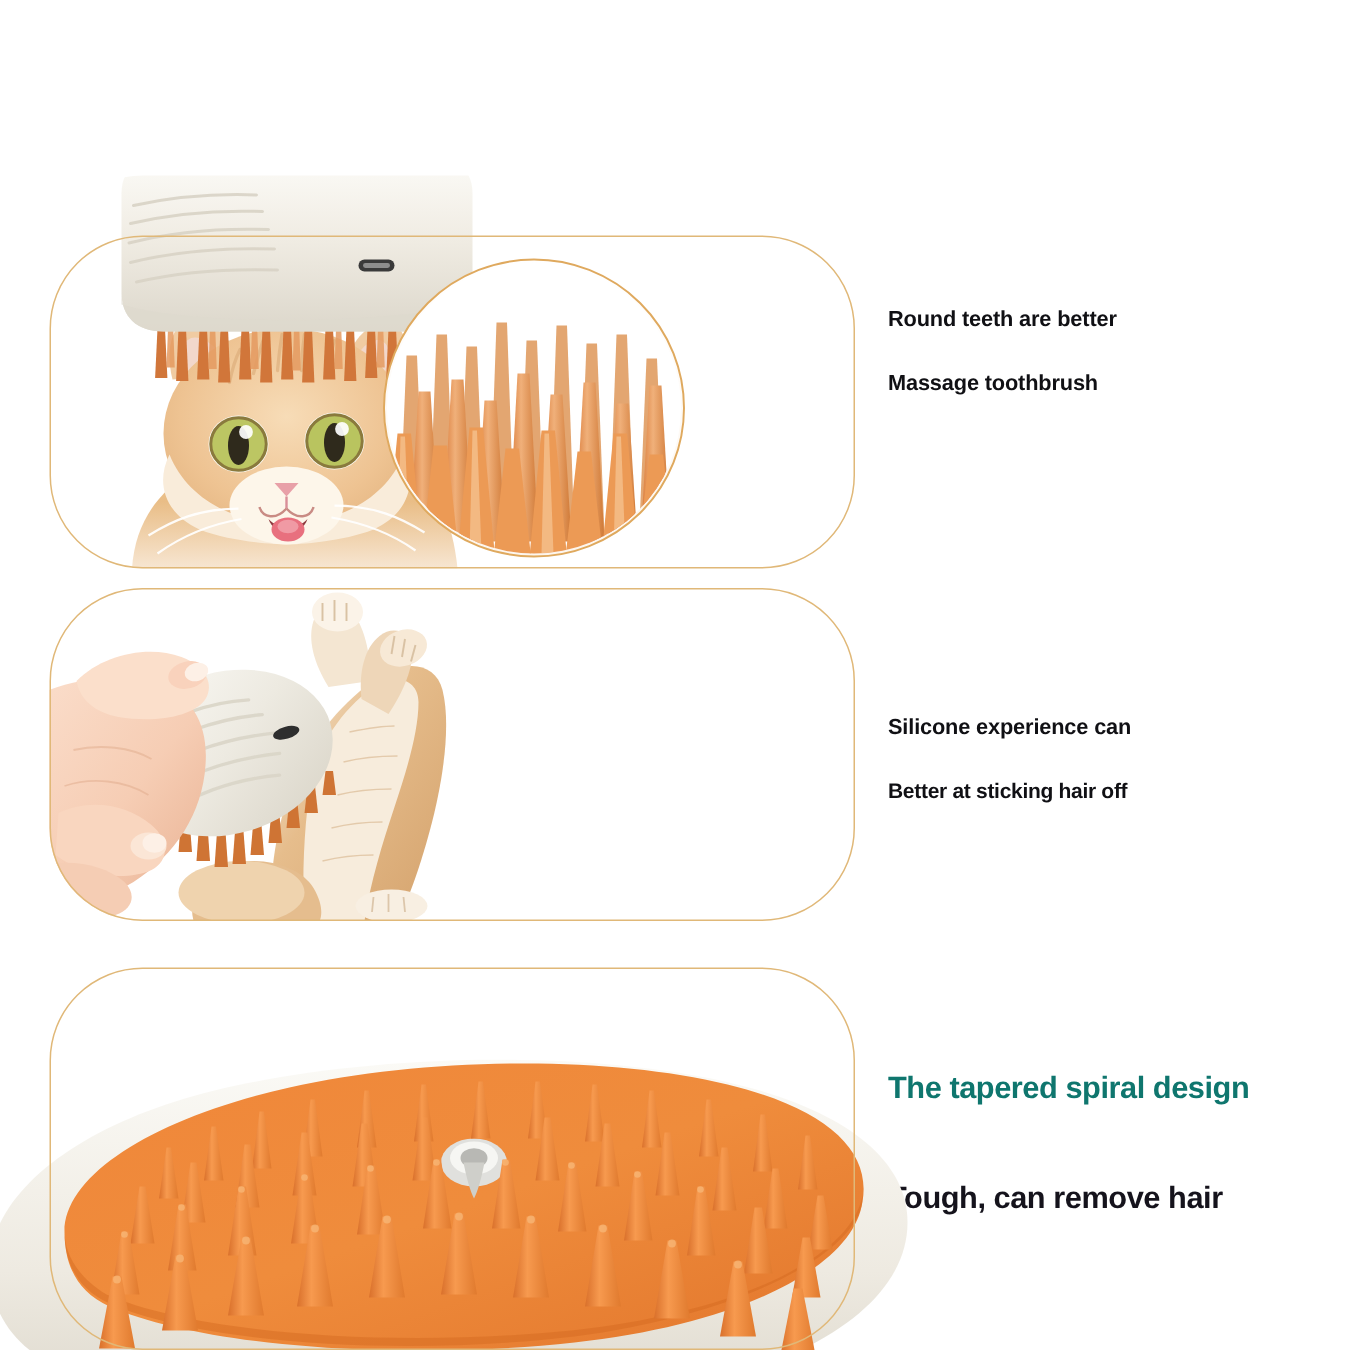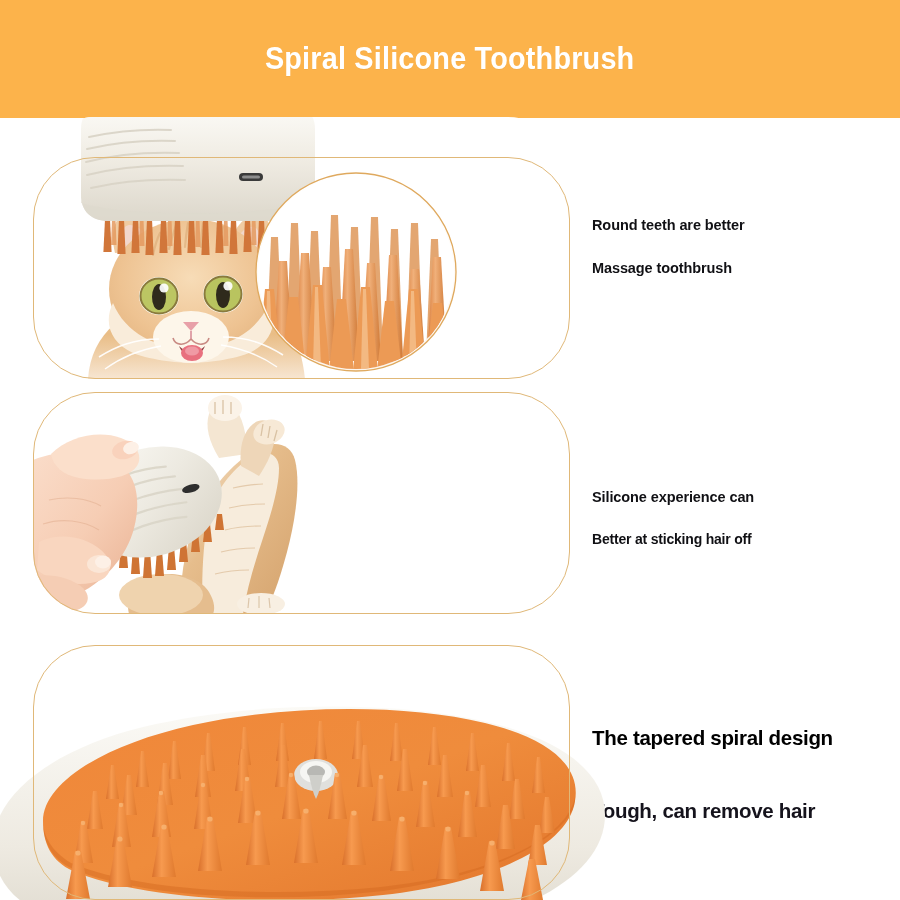--- a/index.html
+++ b/index.html
@@ -40,34 +40,31 @@
     pointer-events:none;
   }
   .photo{
     position:absolute;left:0;top:0;width:100%;height:100%;
     overflow:visible;
     z-index:2;
   }
   .photo svg{position:absolute;left:0;top:0;overflow:visible;}
 
   
-  .caption{position:absolute;margin-top:12px;}
+  .caption{position:absolute;}
   .cap-sm{font-size:14.5px;font-weight:bold;color:#101014;line-height:1;white-space:nowrap;letter-spacing:-.1px;}
   .cap-md{font-size:14px;font-weight:bold;color:#101014;line-height:1;white-space:nowrap;letter-spacing:-.2px;}
-  .cap-lg{font-size:20.5px;font-weight:bold;color:#000000;line-height:1.22;white-space:nowrap;letter-spacing:-.3px;}
+  .cap-lg{font-size:20.5px;font-weight:bold;color:#0f766e;line-height:1.22;white-space:nowrap;letter-spacing:-.3px;}
   .cap-lg2{font-size:20.5px;font-weight:bold;color:#15131c;line-height:1;white-space:nowrap;letter-spacing:-.3px;}
 </style>
 </head>
 <body>
 
 <div id="page">
 
-  <div class="header" style="background: rgb(252, 179, 75);">
-    <div class="header-title" style="color: rgb(255, 255, 255);">Spiral Silicone Toothbrush</div>
-  </div>
 
   <div class="panel" id="p1" style="left:33px;top:157px;width:537px;height:222px;">
     <div class="photo">
       <svg width="537" height="222" viewBox="0 0 537 222">
         <defs>
           <clipPath id="p1clip">
             <rect x="0" y="-40" width="537" height="262" rx="62" ry="62"></rect>
           </clipPath>
           <linearGradient id="brushBody1" x1="0" y1="0" x2="0" y2="1">
             <stop offset="0" stop-color="#fbfaf6"></stop>

